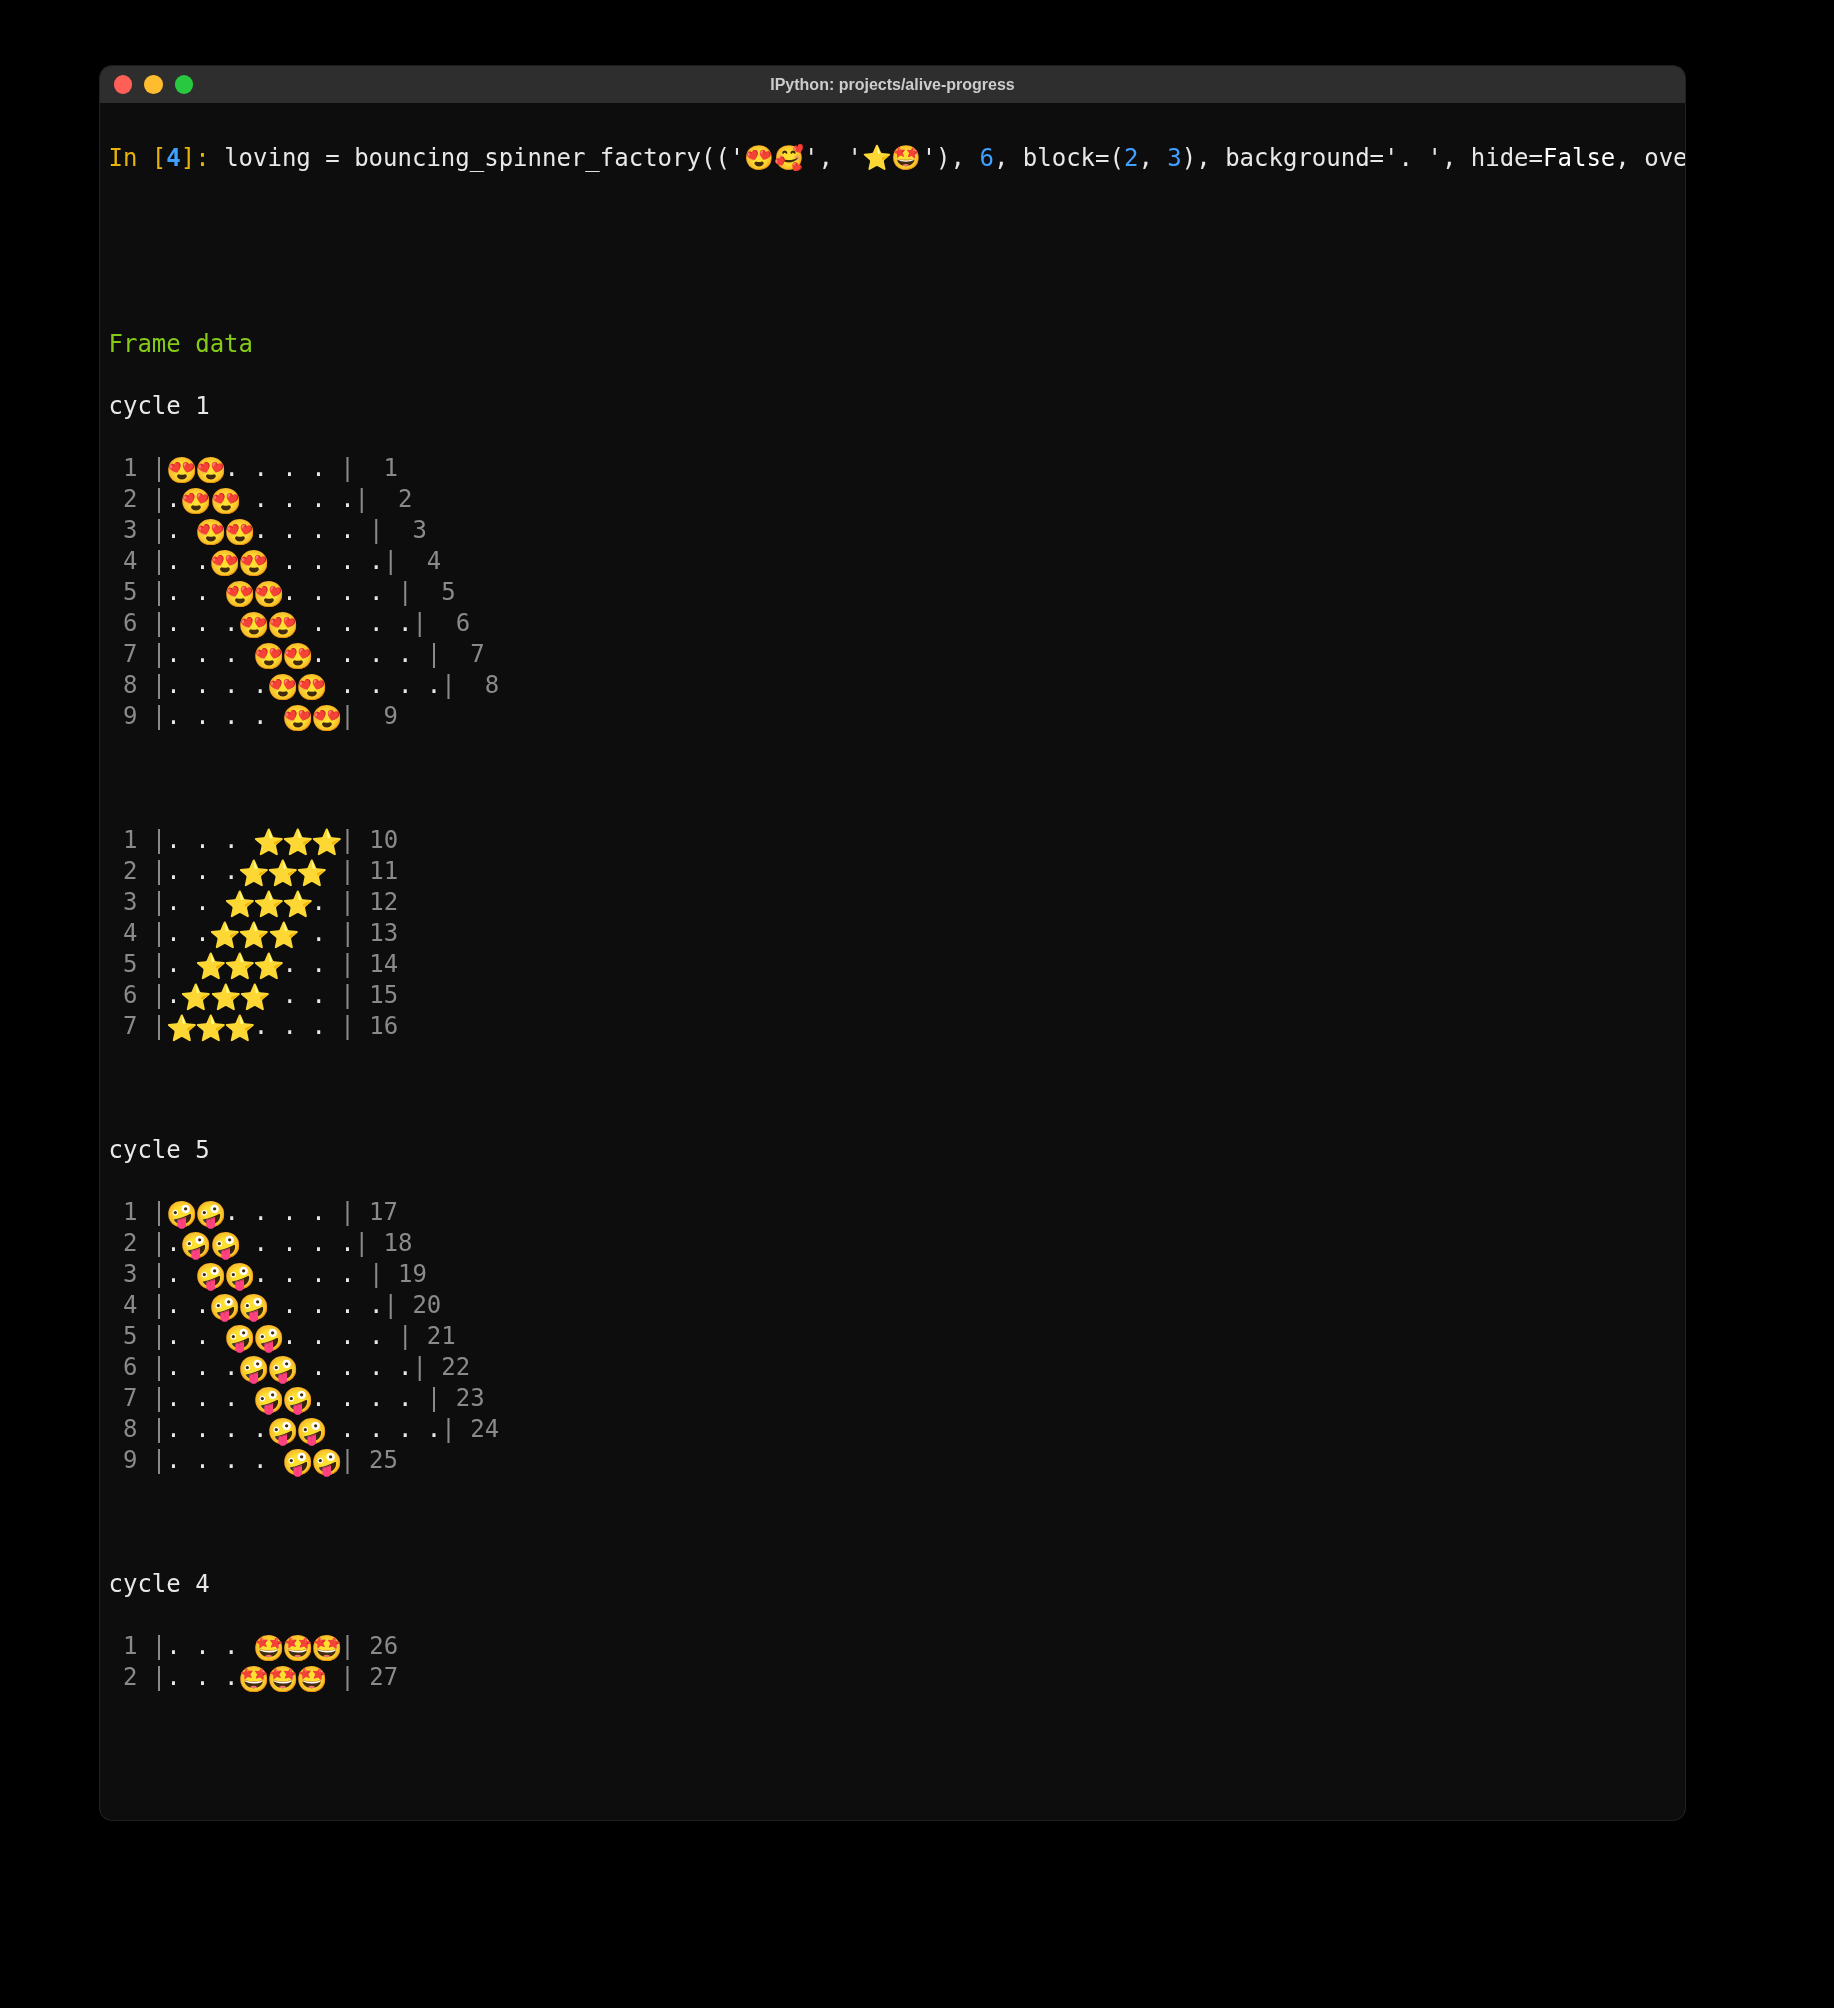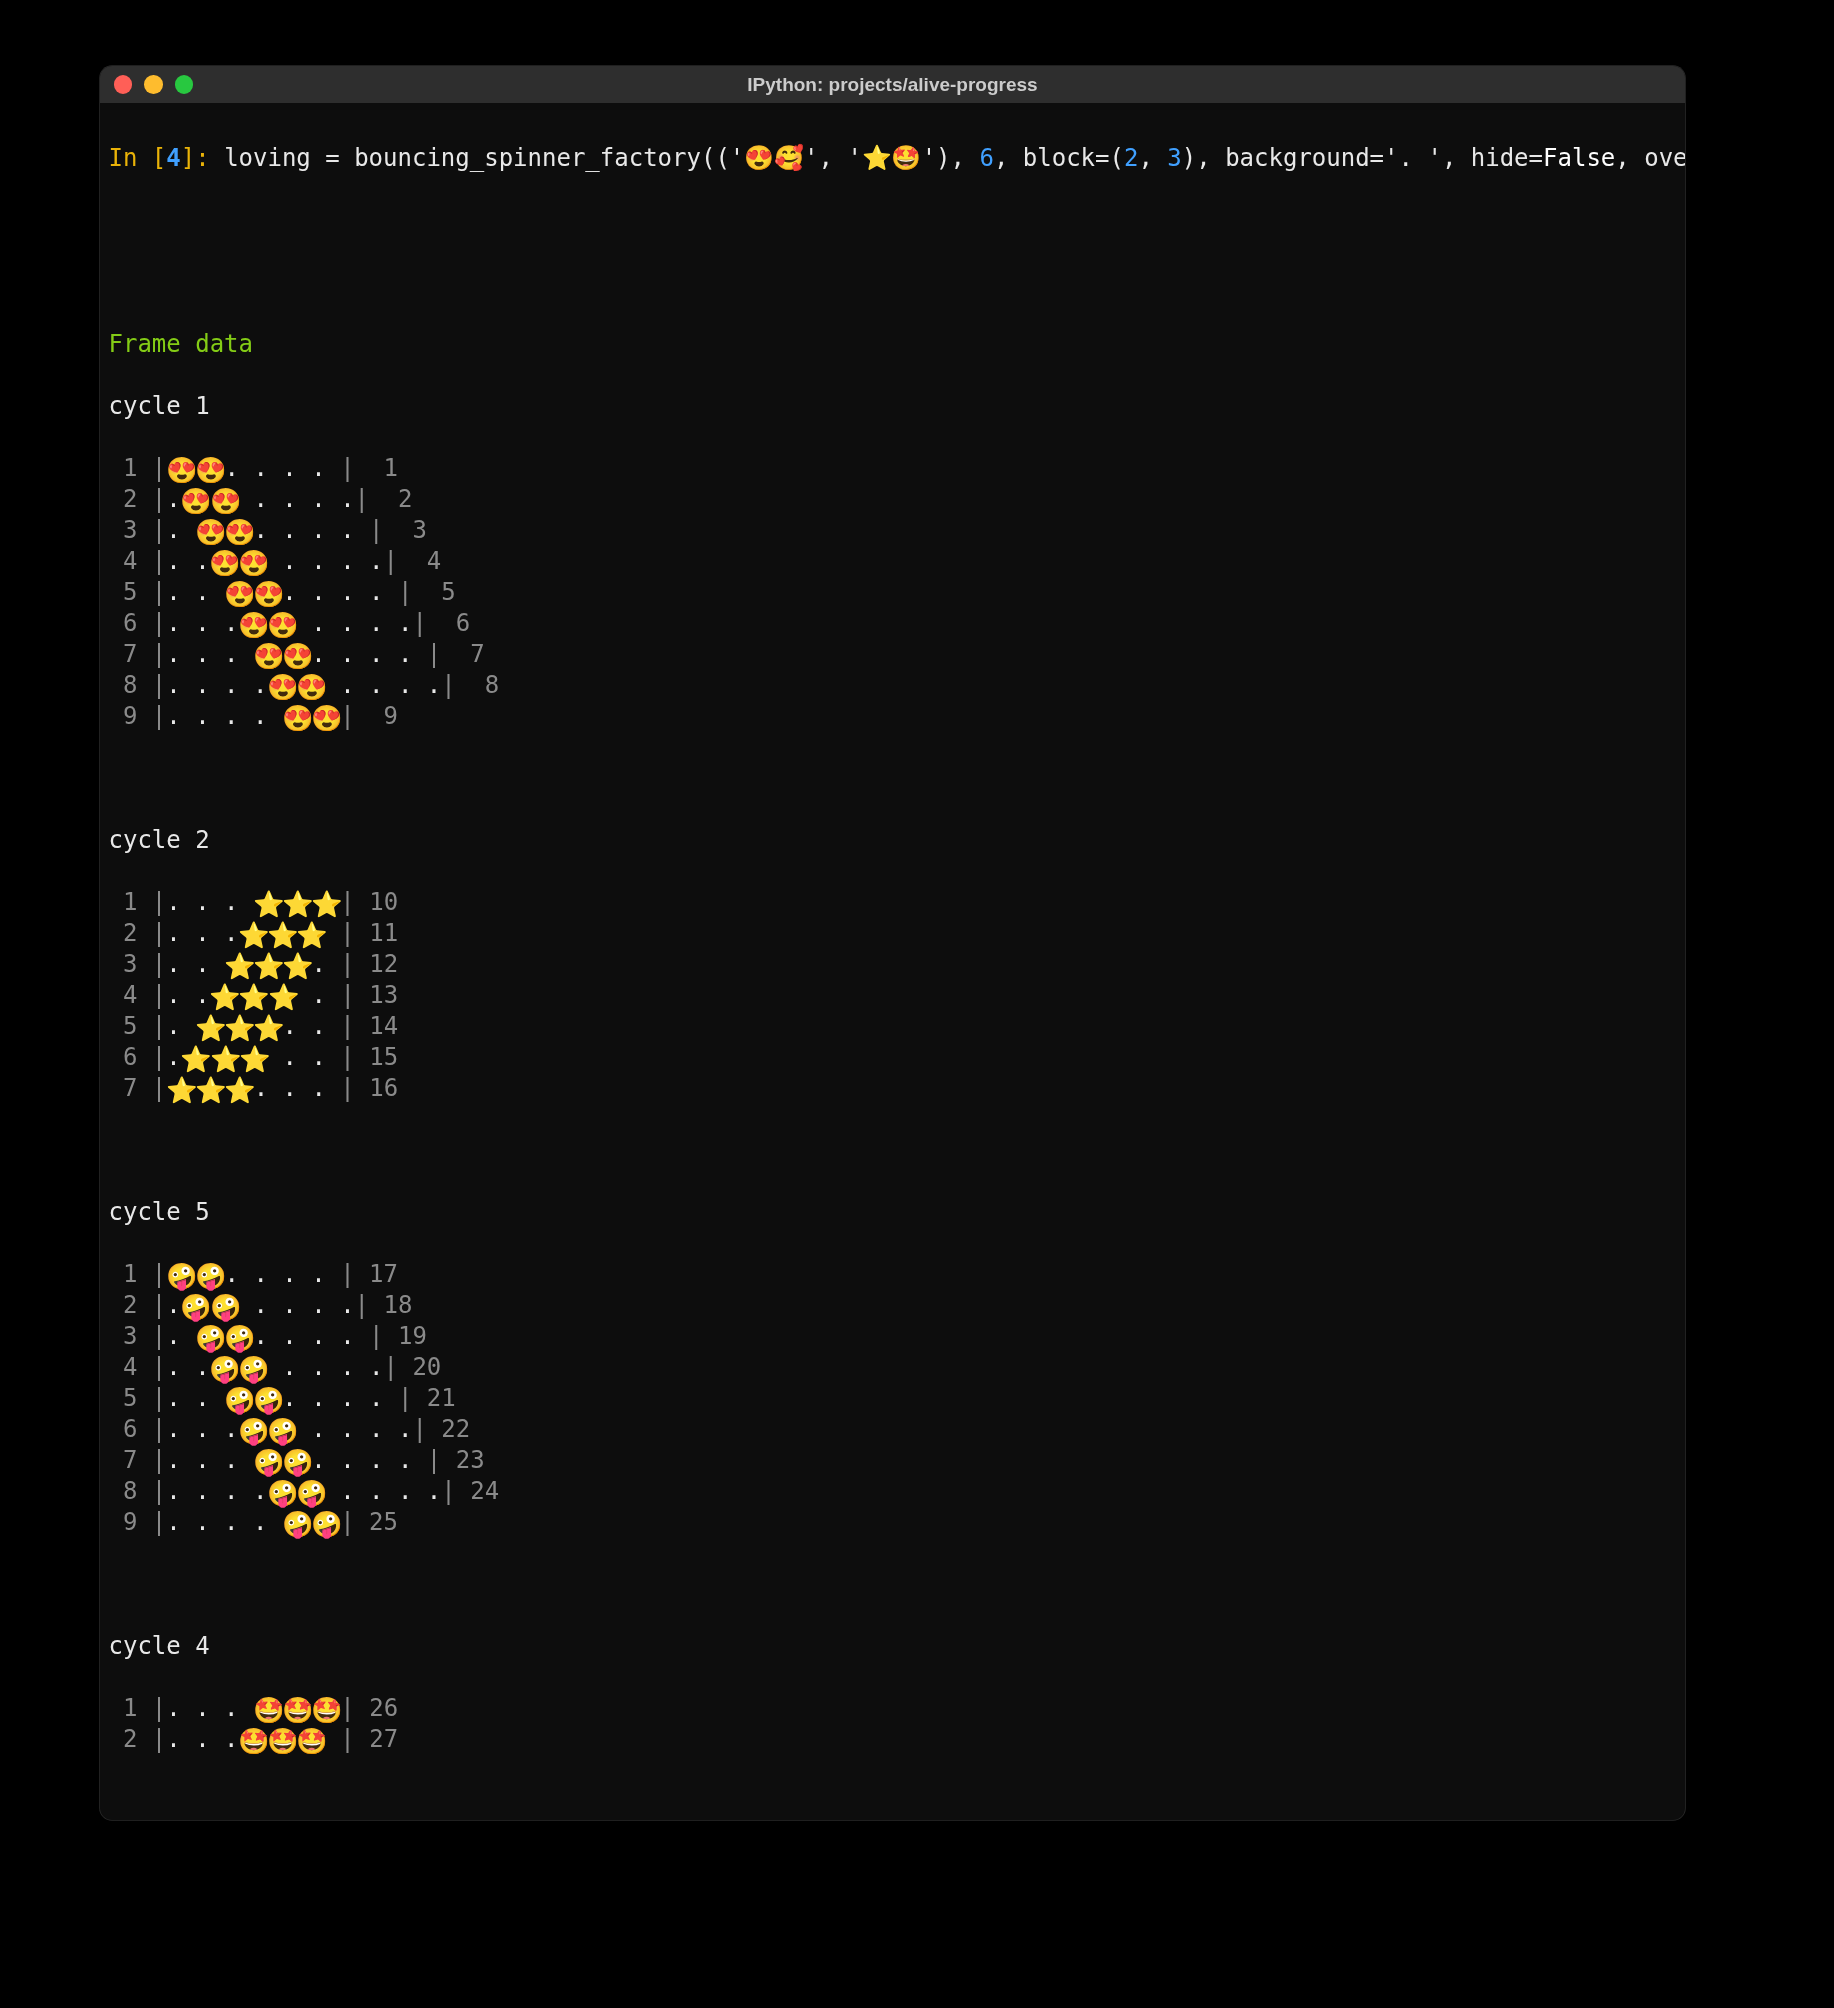--- a/index.html
+++ b/index.html
@@ -43,21 +43,21 @@
     border-radius: 50%;
   }
   .tl.red { background: #ff5f57; }
   .tl.yellow { background: #febc2e; }
   .tl.green { background: #28c840; }
   .titletext {
     position: absolute;
     left: 0; right: 0;
     text-align: center;
     font-family: -apple-system, "Helvetica Neue", Arial, sans-serif;
-    font-size: 19px;
+    font-size: 16px;
     font-weight: 600;
     color: #ccc;
     pointer-events: none;
   }
   .term {
     padding: 8.5px 8.5px 8.5px 8.5px;
     white-space: pre;
   }
   .prompt-in { color: #eab308; }
   .prompt-num { color: #40a0ff; font-weight: bold; }
@@ -89,21 +89,20 @@
   </div>
 
   <div class="term">
 <span class="frameline"><span class="prompt-in">In </span><span class="prompt-in">[</span><span class="prompt-num">4</span><span class="prompt-in">]: </span><span>loving = bouncing_spinner_factory((</span><span class="str">'😍🥰'</span><span>, </span><span class="str">'⭐🤩'</span><span>), </span><span class="num">6</span><span>, block=(</span><span class="num">2</span><span>, </span><span class="num">3</span><span>), background=</span><span class="str">'. '</span><span>, hide=</span><span class="bool-false">False</span><span>, overlay=</span></span>
 <span class="frameline"> </span>
 <span class="frameline"> </span>
 <span class="frameline heading">Frame data</span>
 <span class="frameline">cycle 1</span>
 <div id="cycle1-rows"><span class="frameline"><span class="dim"> 1 </span><span class="dim">|</span><span></span><span class="emoji">😍😍</span><span>. . . . </span><span class="dim">|</span><span class="dim">  1</span></span><span class="frameline"><span class="dim"> 2 </span><span class="dim">|</span><span>.</span><span class="emoji">😍😍</span><span> . . . .</span><span class="dim">|</span><span class="dim">  2</span></span><span class="frameline"><span class="dim"> 3 </span><span class="dim">|</span><span>. </span><span class="emoji">😍😍</span><span>. . . . </span><span class="dim">|</span><span class="dim">  3</span></span><span class="frameline"><span class="dim"> 4 </span><span class="dim">|</span><span>. .</span><span class="emoji">😍😍</span><span> . . . .</span><span class="dim">|</span><span class="dim">  4</span></span><span class="frameline"><span class="dim"> 5 </span><span class="dim">|</span><span>. . </span><span class="emoji">😍😍</span><span>. . . . </span><span class="dim">|</span><span class="dim">  5</span></span><span class="frameline"><span class="dim"> 6 </span><span class="dim">|</span><span>. . .</span><span class="emoji">😍😍</span><span> . . . .</span><span class="dim">|</span><span class="dim">  6</span></span><span class="frameline"><span class="dim"> 7 </span><span class="dim">|</span><span>. . . </span><span class="emoji">😍😍</span><span>. . . . </span><span class="dim">|</span><span class="dim">  7</span></span><span class="frameline"><span class="dim"> 8 </span><span class="dim">|</span><span>. . . .</span><span class="emoji">😍😍</span><span> . . . .</span><span class="dim">|</span><span class="dim">  8</span></span><span class="frameline"><span class="dim"> 9 </span><span class="dim">|</span><span>. . . . </span><span class="emoji">😍😍</span><span></span><span class="dim">|</span><span class="dim">  9</span></span></div>
 <span class="frameline"> </span>
-<span class="frameline">cycle 2</span>
 <div id="cycle2-rows"><span class="frameline"><span class="dim"> 1 </span><span class="dim">|</span><span>. . . </span><span class="emoji">⭐⭐⭐</span><span></span><span class="dim">|</span><span class="dim"> 10</span></span><span class="frameline"><span class="dim"> 2 </span><span class="dim">|</span><span>. . .</span><span class="emoji">⭐⭐⭐</span><span> </span><span class="dim">|</span><span class="dim"> 11</span></span><span class="frameline"><span class="dim"> 3 </span><span class="dim">|</span><span>. . </span><span class="emoji">⭐⭐⭐</span><span>. </span><span class="dim">|</span><span class="dim"> 12</span></span><span class="frameline"><span class="dim"> 4 </span><span class="dim">|</span><span>. .</span><span class="emoji">⭐⭐⭐</span><span> . </span><span class="dim">|</span><span class="dim"> 13</span></span><span class="frameline"><span class="dim"> 5 </span><span class="dim">|</span><span>. </span><span class="emoji">⭐⭐⭐</span><span>. . </span><span class="dim">|</span><span class="dim"> 14</span></span><span class="frameline"><span class="dim"> 6 </span><span class="dim">|</span><span>.</span><span class="emoji">⭐⭐⭐</span><span> . . </span><span class="dim">|</span><span class="dim"> 15</span></span><span class="frameline"><span class="dim"> 7 </span><span class="dim">|</span><span></span><span class="emoji">⭐⭐⭐</span><span>. . . </span><span class="dim">|</span><span class="dim"> 16</span></span></div>
 <span class="frameline"> </span>
 <span class="frameline">cycle 5</span>
 <div id="cycle3-rows"><span class="frameline"><span class="dim"> 1 </span><span class="dim">|</span><span></span><span class="emoji">🤪🤪</span><span>. . . . </span><span class="dim">|</span><span class="dim"> 17</span></span><span class="frameline"><span class="dim"> 2 </span><span class="dim">|</span><span>.</span><span class="emoji">🤪🤪</span><span> . . . .</span><span class="dim">|</span><span class="dim"> 18</span></span><span class="frameline"><span class="dim"> 3 </span><span class="dim">|</span><span>. </span><span class="emoji">🤪🤪</span><span>. . . . </span><span class="dim">|</span><span class="dim"> 19</span></span><span class="frameline"><span class="dim"> 4 </span><span class="dim">|</span><span>. .</span><span class="emoji">🤪🤪</span><span> . . . .</span><span class="dim">|</span><span class="dim"> 20</span></span><span class="frameline"><span class="dim"> 5 </span><span class="dim">|</span><span>. . </span><span class="emoji">🤪🤪</span><span>. . . . </span><span class="dim">|</span><span class="dim"> 21</span></span><span class="frameline"><span class="dim"> 6 </span><span class="dim">|</span><span>. . .</span><span class="emoji">🤪🤪</span><span> . . . .</span><span class="dim">|</span><span class="dim"> 22</span></span><span class="frameline"><span class="dim"> 7 </span><span class="dim">|</span><span>. . . </span><span class="emoji">🤪🤪</span><span>. . . . </span><span class="dim">|</span><span class="dim"> 23</span></span><span class="frameline"><span class="dim"> 8 </span><span class="dim">|</span><span>. . . .</span><span class="emoji">🤪🤪</span><span> . . . .</span><span class="dim">|</span><span class="dim"> 24</span></span><span class="frameline"><span class="dim"> 9 </span><span class="dim">|</span><span>. . . . </span><span class="emoji">🤪🤪</span><span></span><span class="dim">|</span><span class="dim"> 25</span></span></div>
 <span class="frameline"> </span>
 <span class="frameline">cycle 4</span>
 <div id="cycle4-rows"><span class="frameline"><span class="dim"> 1 </span><span class="dim">|</span><span>. . . </span><span class="emoji">🤩🤩🤩</span><span></span><span class="dim">|</span><span class="dim"> 26</span></span><span class="frameline"><span class="dim"> 2 </span><span class="dim">|</span><span>. . .</span><span class="emoji">🤩🤩🤩</span><span> </span><span class="dim">|</span><span class="dim"> 27</span></span></div>
 
 
 

